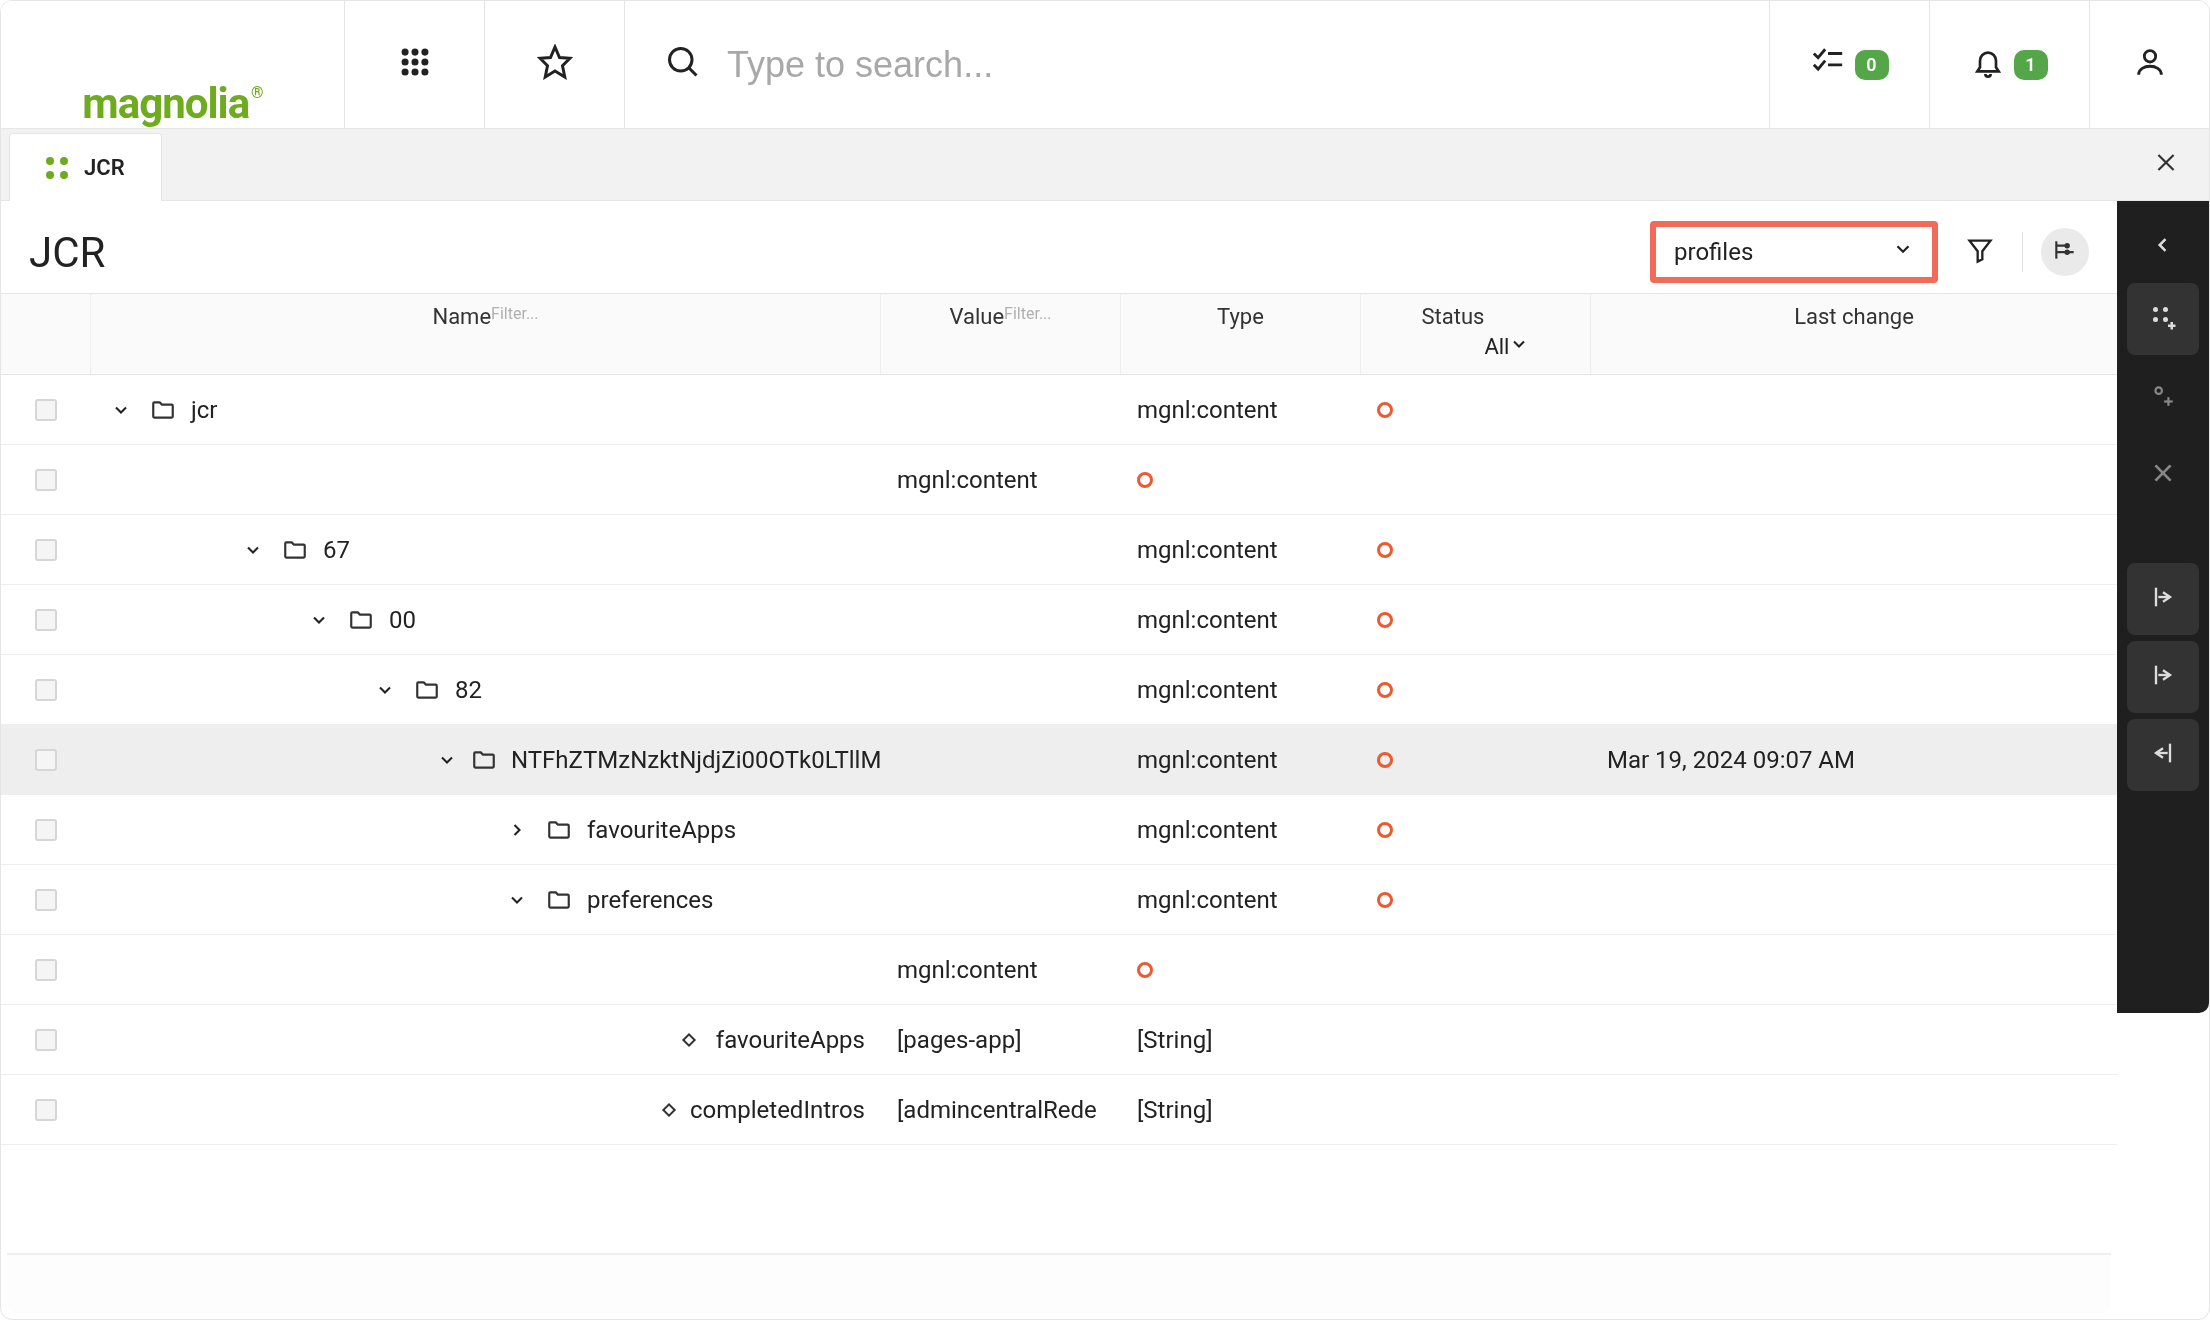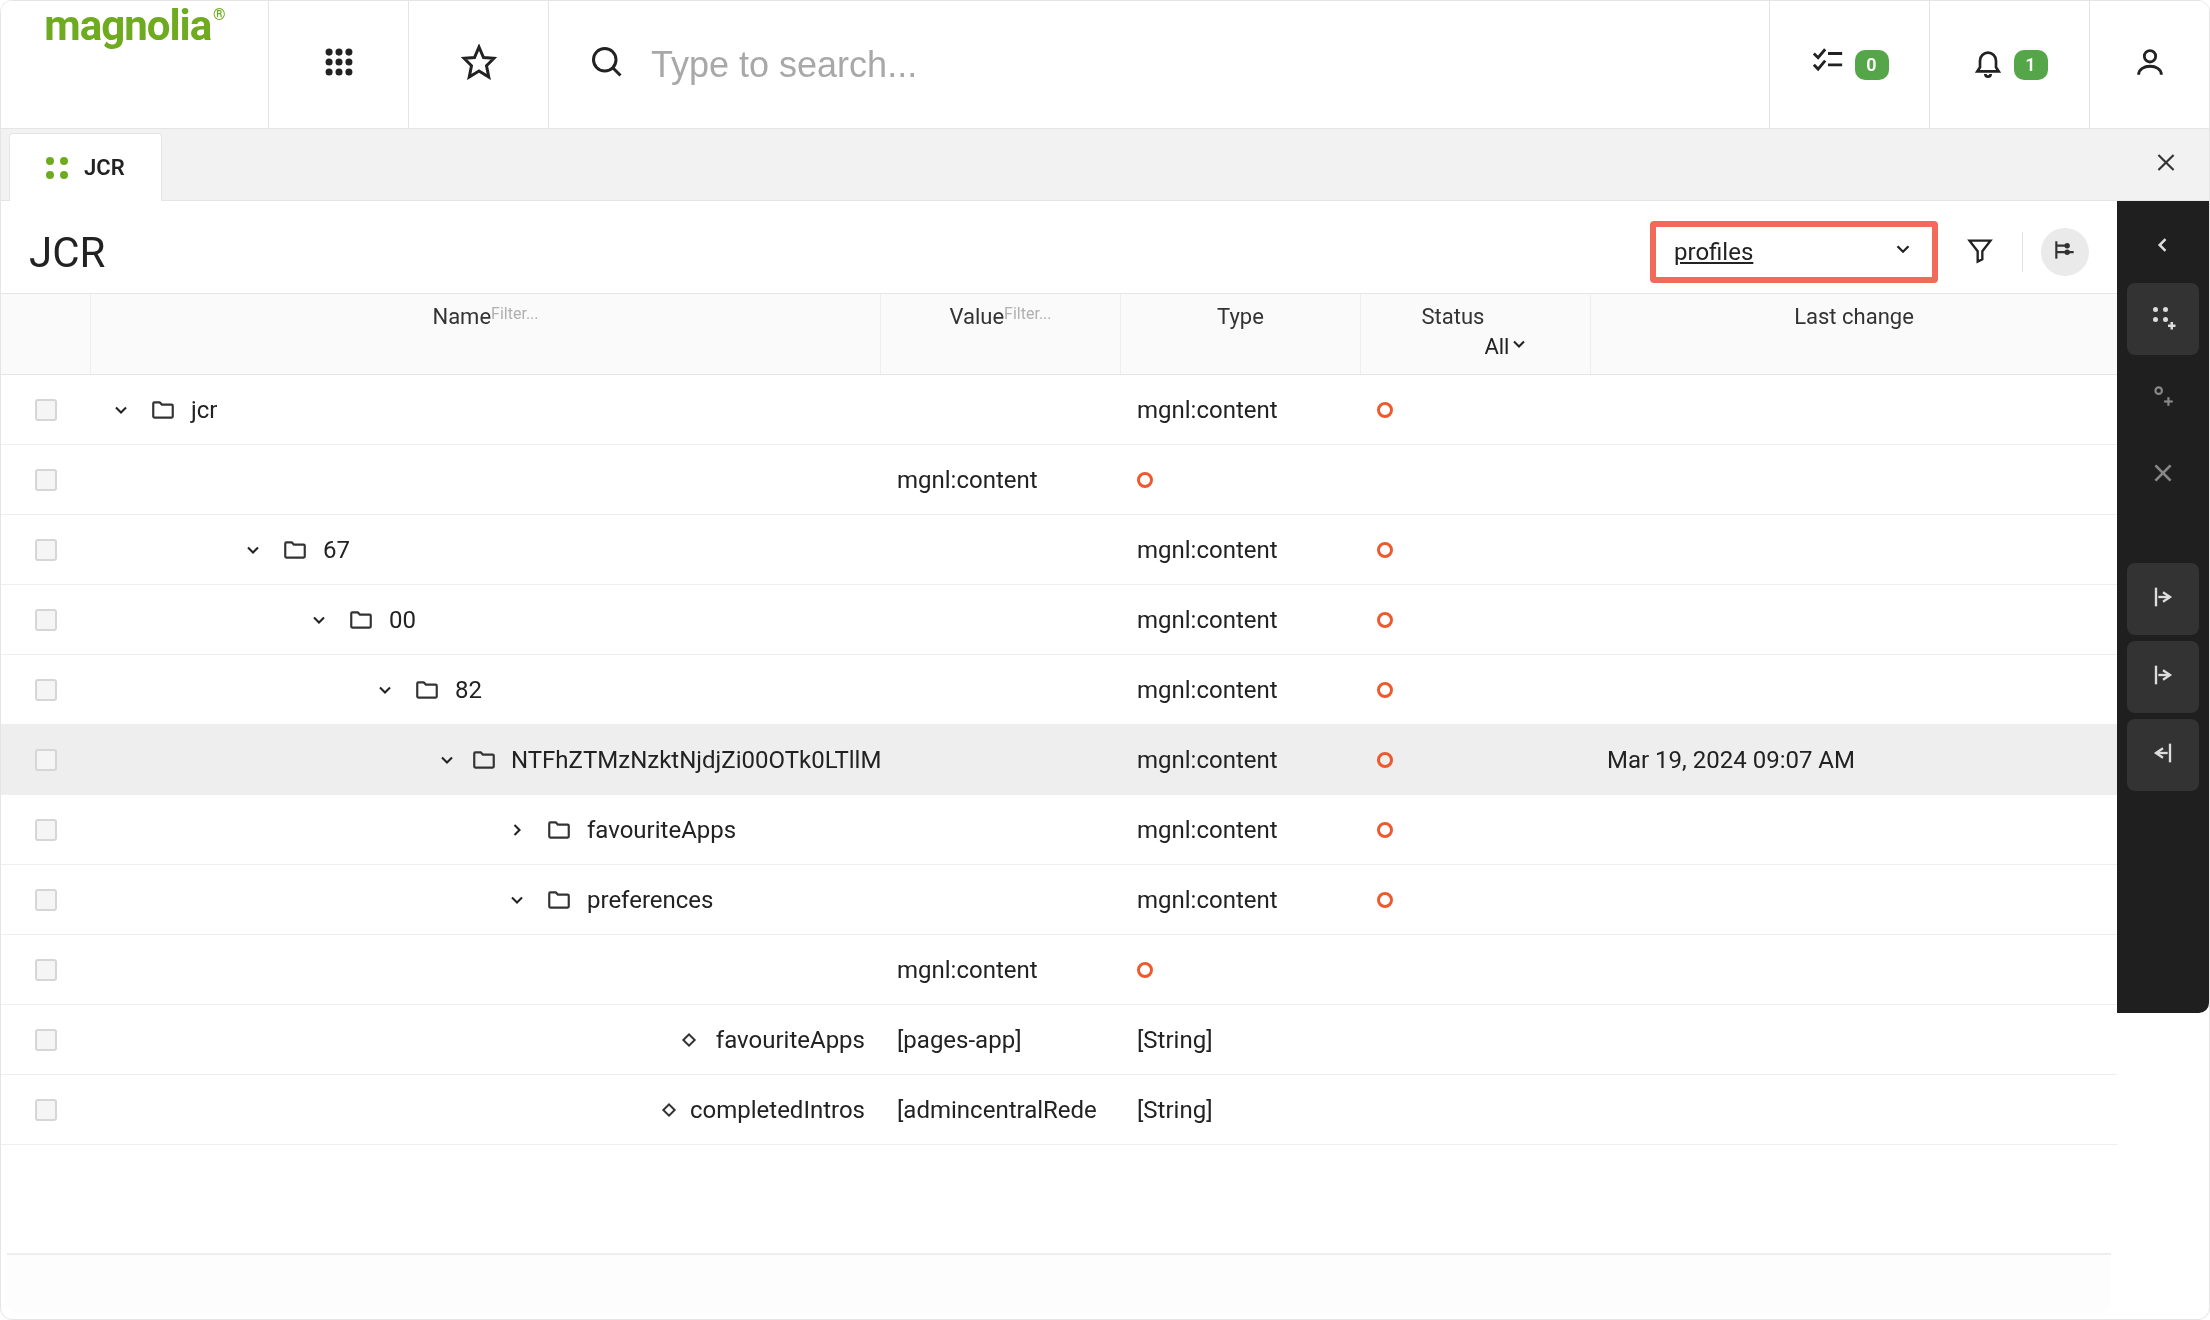--- a/index.html
+++ b/index.html
@@ -18,23 +18,23 @@
 
   
   .header {
     display: flex;
     align-items: stretch;
     height: 128px;
     border-bottom: 1px solid #e5e5e5;
     background: #fff;
   }
   .logo-cell {
-    width: 268px;
-    display: flex;
-    align-items: flex-start;
+    width: 344px;
+    display: flex;
+    align-items: flex-end;
     justify-content: center;
     border-right: 1px solid #e5e5e5;
   }
   .logo {
     font-size: 42px;
     font-weight: 700;
     color: #6eab1f;
     letter-spacing: -1px;
     display: flex;
     align-items: flex-start;
@@ -179,21 +179,20 @@
   }
   .page-title {
     font-size: 42px;
     font-weight: 400;
     color: #222;
   }
   .toolbar-right {
     display: flex;
     align-items: center;
     gap: 18px;
-    text-decoration: underline;
   }
   .workspace-select {
     display: flex;
     align-items: center;
     justify-content: space-between;
     width: 288px;
     height: 62px;
     border: 6px solid #f26a5a;
     border-radius: 4px;
     padding: 0 18px;

